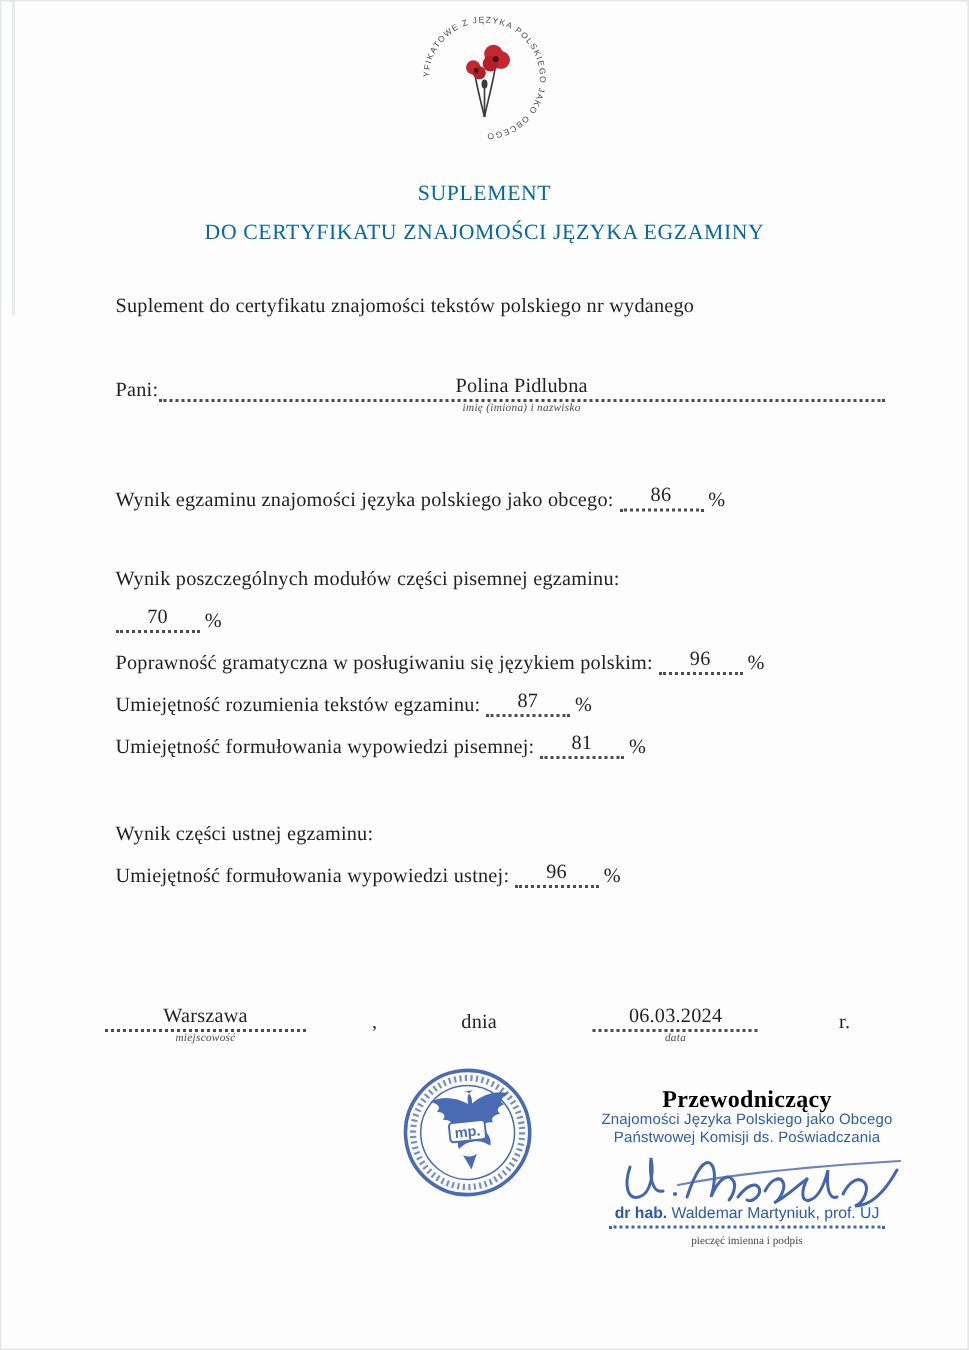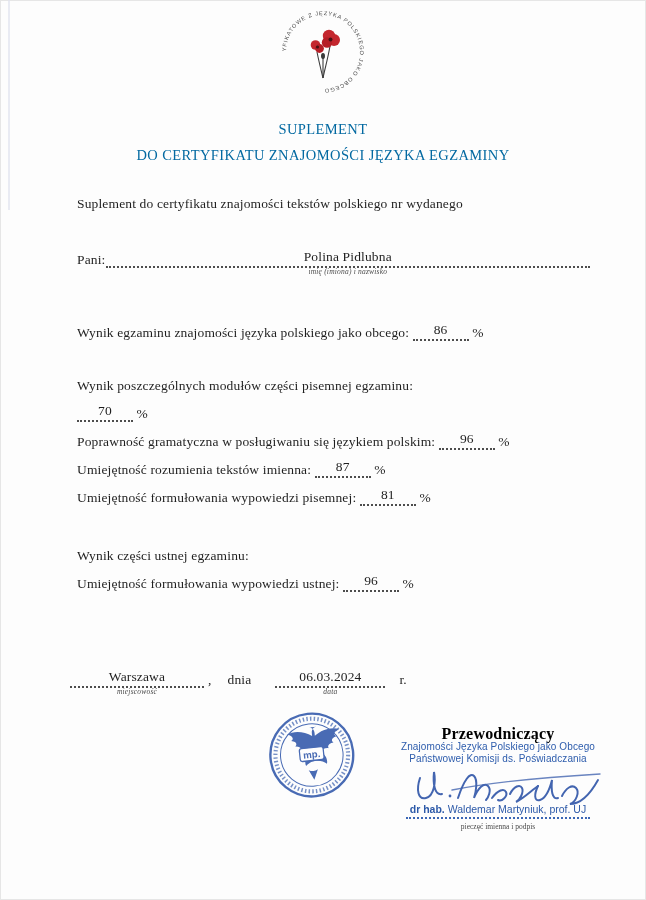--- a/index.html
+++ b/index.html
@@ -35,21 +35,21 @@
 
   .cert-line{position:absolute;top:196px;left:77px;right:40px;}
   .name-line{position:absolute;top:250px;left:77px;right:56px;display:flex;align-items:center;}
   .name-line .lbl{line-height:15px;}
   .overall-line{position:absolute;top:323px;left:77px;}
   .written-section{position:absolute;top:378px;left:77px;}
   .written-section .tline{margin-bottom:10px;}
   .oral-section{position:absolute;top:548px;left:77px;}
   .oral-section .tline{margin-bottom:10px;}
 
-  .place-date{position:absolute;top:670px;left:70px;display:flex;align-items:center;}
+  .place-date{position:absolute;top:670px;left:70px;display:flex;align-items:flex-end;gap:40px;}
   .place-date .sep{line-height:15px;margin-left:4px;}
   .place-date .dnia{line-height:15px;margin-left:16px;}
   .place-date .dl2{margin-left:24px;}
   .place-date .rdot{line-height:15px;margin-left:14px;}
 
   
   .stamp{position:absolute;left:266px;top:709px;transform:rotate(-6deg);opacity:.92;}
 
   
   .sig-block{position:absolute;left:386px;top:726px;width:224px;text-align:center;
@@ -131,21 +131,21 @@
     <div class="tline">
       <span class="dotline w50"><span class="dl-val">70</span></span>
       <span>%</span>
     </div>
     <div class="tline">
       <span>Poprawność gramatyczna w posługiwaniu się językiem polskim:</span>
       <span class="dotline w50"><span class="dl-val">96</span></span>
       <span>%</span>
     </div>
     <div class="tline">
-      <span>Umiejętność rozumienia tekstów imienna:</span>
+      <span>Umiejętność rozumienia tekstów egzaminu:</span>
       <span class="dotline w50"><span class="dl-val">87</span></span>
       <span>%</span>
     </div>
     <div class="tline">
       <span>Umiejętność formułowania wypowiedzi pisemnej:</span>
       <span class="dotline w50"><span class="dl-val">81</span></span>
       <span>%</span>
     </div>
   </div>
 

